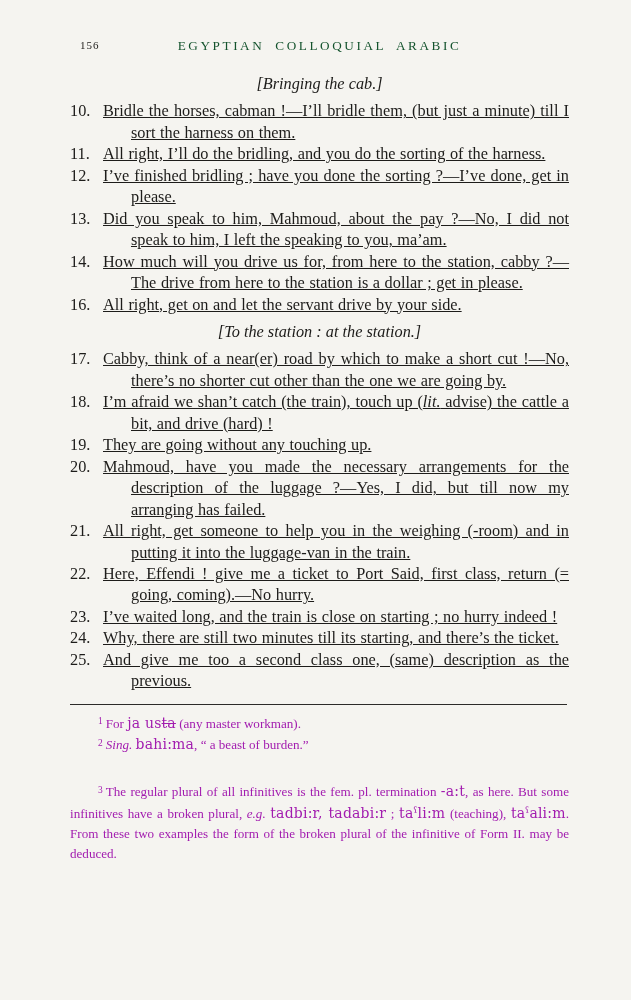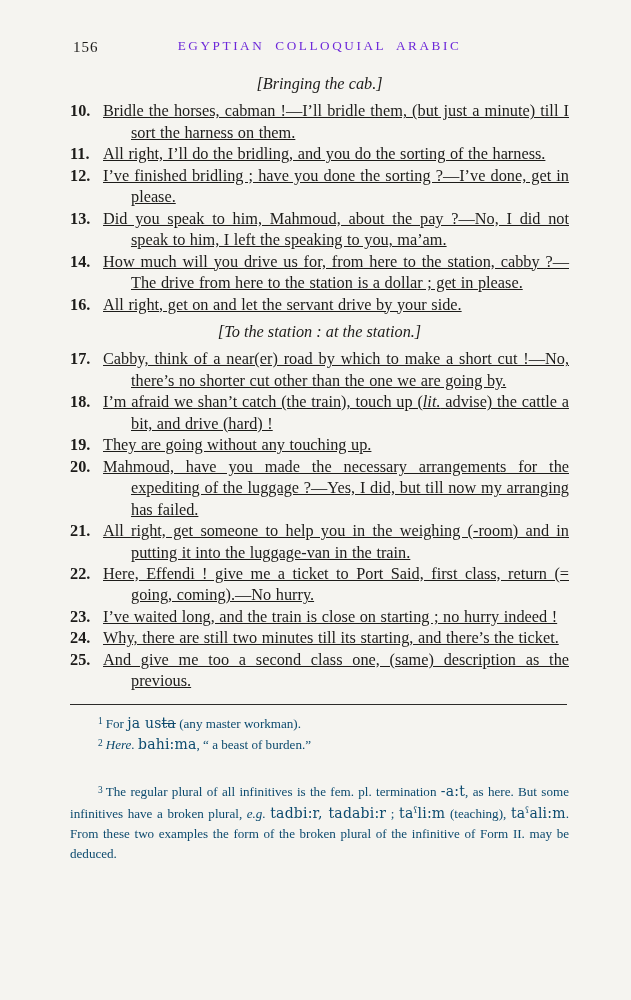--- a/index.html
+++ b/index.html
@@ -10,47 +10,47 @@
     box-sizing: border-box;
     background: #f5f4f0;
     padding: 38px 62px 0 70px;
     font-family: "Liberation Serif", serif;
     color: #1d1c1a;
     overflow: hidden;
   }
   
   .pagehead { position: relative; height: 22px; margin-bottom: 13px; }
   .pagenum {
-    position: absolute; left: 3px; top: 1px;
-    font-size: 15px; letter-spacing: 1px;
+    position: absolute; left: 10px; top: 1px;
+    font-size: 11px; letter-spacing: 1px;
   }
   .runtitle {
     display: block; text-align: center;
     font-size: 13.2px; letter-spacing: 2.6px; word-spacing: 5px;
-    color: #6d28d9;
+    color: #14532d;
   }
   
   .content { font-size: 16.3px; line-height: 21.45px; }
   .caption { text-align: center; font-style: italic; margin: 6px 0; }
   .item { display: flex; }
-  .item .num { flex: 0 0 33px; font-weight: bold; }
+  .item .num { flex: 0 0 33px; }
   .item .itext {
     flex: 1;
     text-align: justify;
     padding-left: 28px;
     text-indent: -28px;
     word-spacing: 0.5px;
     text-decoration: underline;
   }
   .it { font-style: italic; }
   .phon { font-family: "DejaVu Serif", serif; font-size: 1.07em; letter-spacing: 0.2px; }
   .strike { text-decoration: line-through; text-decoration-thickness: 1px; }
   
   .fnrule { border-top: 1.6px solid #2c2b29; margin: 12px 2px 9px 0; }
-  .footnotes { font-size: 13.1px; line-height: 19.8px; color: #0c4a6e; }
+  .footnotes { font-size: 13.1px; line-height: 19.8px; color: #a21caf; }
   .footnote.fn-short { padding-left: 28px; text-align: left; }
   .footnote.fn-long  { text-indent: 28px; text-align: justify; margin-top: 25px; }
   .fnmark {
     font-size: 0.72em;
     position: relative; top: -0.38em;
     padding-right: 3px;
   }
 </style>
 </head>
 <body>
@@ -95,21 +95,21 @@
       <div class="item">
         <span class="num">18.</span>
         <div class="itext"><span>I’m afraid we shan’t catch (the train), touch up (</span><span class="it">lit.</span><span> advise) the cattle a bit, and drive (hard) !</span></div>
       </div>
       <div class="item">
         <span class="num">19.</span>
         <div class="itext"><span>They are going without any touching up.</span></div>
       </div>
       <div class="item">
         <span class="num">20.</span>
-        <div class="itext"><span>Mahmoud, have you made the necessary arrangements for the expediting of the luggage ?—Yes, I did, but till now my arranging has failed.</span></div>
+        <div class="itext"><span>Mahmoud, have you made the necessary arrangements for the description of the luggage ?—Yes, I did, but till now my arranging has failed.</span></div>
       </div>
       <div class="item">
         <span class="num">21.</span>
         <div class="itext"><span>All right, get someone to help you in the weighing (-room) and in putting it into the luggage-van in the train.</span></div>
       </div>
       <div class="item">
         <span class="num">22.</span>
         <div class="itext"><span>Here, Effendi ! give me a ticket to Port Said, first class, return (= going, coming).—No hurry.</span></div>
       </div>
       <div class="item">
@@ -123,16 +123,16 @@
       <div class="item">
         <span class="num">25.</span>
         <div class="itext"><span>And give me too a second class one, (same) description as the previous.</span></div>
       </div>
     </div>
 
   <div class="fnrule"></div>
 
   <div id="footnotes" class="footnotes">
       <div class="footnote fn-short"><span class="fnmark">1</span><span>For </span><span class="phon">ja us</span><span class="phon strike">ta</span><span> (any master workman).</span></div>
-      <div class="footnote fn-short"><span class="fnmark">2</span><span class="it">Here.</span><span> </span><span class="phon">bahi:ma</span><span>, “ a beast of burden.”</span></div>
+      <div class="footnote fn-short"><span class="fnmark">2</span><span class="it">Sing.</span><span> </span><span class="phon">bahi:ma</span><span>, “ a beast of burden.”</span></div>
       <div class="footnote fn-long"><span class="fnmark">3</span><span>The regular plural of all infinitives is the fem. pl. termination </span><span class="phon">-a:t</span><span>, as here.  But some infinitives have a broken plural, </span><span class="it">e.g.</span><span> </span><span class="phon">tadbi:r, tadabi:r</span><span> ; </span><span class="phon">taˁli:m</span><span> (teaching), </span><span class="phon">taˁali:m</span><span>.  From these two examples the form of the broken plural of the infinitive of Form II. may be deduced.</span></div>
     </div>
 </div>
 
 </body></html>

